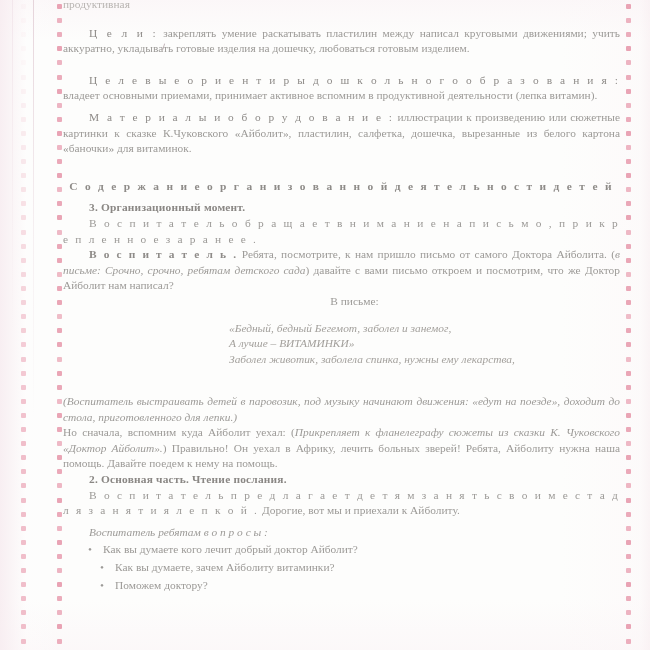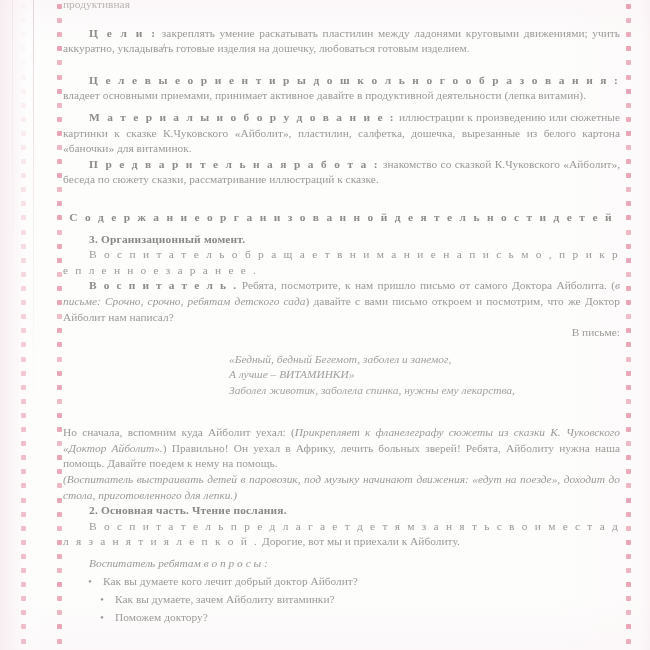--- a/index.html
+++ b/index.html
@@ -105,21 +105,21 @@
   .para {
     text-indent: 26px;
     margin-bottom: 0;
   }
 
   .gap-sm { height: 11px; }
   .gap-xs { height: 6px; }
   .gap-md { height: 16px; }
 
   .lbl {
-    font-weight: bold;
+    font-weight: normal;
     letter-spacing: 2.1px;
     color: #8e8b88;
   }
   .lbl-tight {
     font-weight: bold;
     letter-spacing: 1.4px;
     color: #8e8b88;
   }
 
   .heading {
@@ -341,62 +341,61 @@
     </div>
 
   <div class="col">
 
     <p class="cutline">продуктивная</p>
 
     <div class="gap-sm"></div>
 
     <div style="position:relative;">
       <span class="tick"></span>
-      <p class="para"><span class="lbl">Ц е л и :</span><span> закреплять умение раскатывать пластилин между ладонями круговыми движениями; учить аккуратно, укладывать готовые изделия на дошечку, любоваться готовым изделием.</span></p>
+      <p class="para"><span class="lbl">Ц е л и :</span><span> закреплять умение раскатывать пластилин между написал круговыми движениями; учить аккуратно, укладывать готовые изделия на дошечку, любоваться готовым изделием.</span></p>
     </div>
 
     <div class="gap-md"></div>
 
-    <p class="para"><span class="lbl">Ц е л е в ы е   о р и е н т и р ы   д о ш к о л ь н о г о   о б р а з о в а н и я :</span><span> владеет основными приемами, принимает активное давайте в продуктивной деятельности (лепка витамин).</span></p>
+    <p class="para"><span class="lbl">Ц е л е в ы е   о р и е н т и р ы   д о ш к о л ь н о г о   о б р а з о в а н и я :</span><span> владеет основными приемами, принимает активное вспомним в продуктивной деятельности (лепка витамин).</span></p>
 
     <div class="gap-xs"></div>
 
     <p class="para"><span class="lbl">М а т е р и а л ы   и   о б о р у д о в а н и е :</span><span> иллюстрации к произведению или сюжетные картинки к сказке К.Чуковского «Айболит», пластилин, салфетка, дошечка, вырезанные из белого картона «баночки» для витаминок.</span></p>
 
-    <p class="para"><span class="lbl">П р е д в а р и т е л ь н а я   р а б о т а :</span><span> знакомство со сказкой К.Чуковского «Айболит», беседа по сюжету сказки, рассматривание иллюстраций к сказке.</span></p>
 
     <div class="gap-md"></div>
     <div class="gap-xs"></div>
 
     <p class="heading">С о д е р ж а н и е   о р г а н и з о в а н н о й   д е я т е л ь н о с т и   д е т е й</p>
 
     <div class="gap-xs"></div>
 
     <p class="subhead">3. Организационный момент.</p>
 
     <p class="para spaced-sentence">В о с п и т а т е л ь   о б р а щ а е т   в н и м а н и е   н а   п и с ь м о ,   п р и к р е п л е н н о е   з а р а н е е .</p>
 
     <p class="para"><span class="lbl-tight">В о с п и т а т е л ь .</span><span> Ребята, посмотрите, к нам пришло письмо от самого Доктора Айболита. (</span><span class="it">в письме: Срочно, срочно, ребятам детского сада</span><span>) давайте с вами письмо откроем и посмотрим, что же Доктор Айболит нам написал?</span></p>
 
-    <p class="para" style="text-align:right;">В письме:</p>
+    <p class="para" style="text-align:center;">В письме:</p>
 
     <div class="gap-sm"></div>
 
     <div class="poem">
       <p>«Бедный, бедный Бегемот, заболел и занемог,</p>
       <p>А лучше – ВИТАМИНКИ»</p>
       <p>Заболел животик, заболела спинка, нужны ему лекарства,</p>
     </div>
 
     <div class="gap-md"></div>
     <div class="gap-sm"></div>
 
+    <p class="flow it">(Воспитатель выстраивать детей в паровозик, под музыку начинают движения: «едут на поезде», доходит до стола, приготовленного для лепки.)</p>
+
     <p class="flow"><span>Но сначала, вспомним куда Айболит уехал: (</span><span class="it">Прикрепляет к фланелеграфу сюжеты из сказки К. Чуковского «Доктор Айболит».</span><span>) Правильно! Он уехал в Африку, лечить больных зверей! Ребята, Айболиту нужна наша помощь. Давайте поедем к нему на помощь.</span></p>
-
-    <p class="flow it">(Воспитатель выстраивать детей в паровозик, под музыку начинают движения: «едут на поезде», доходит до стола, приготовленного для лепки.)</p>
 
     <p class="subhead">2. Основная часть. Чтение послания.</p>
 
     <p class="para"><span class="spaced-sentence">В о с п и т а т е л ь   п р е д л а г а е т   д е т я м   з а н я т ь   с в о и   м е с т а   д л я   з а н я т и я   л е п к о й .</span><span>  Дорогие, вот мы и приехали к Айболиту.</span></p>
 
     <div class="gap-xs"></div>
 
     <p class="note-indent">Воспитатель ребятам в о п р о с ы :</p>
 
     <ul class="bullets">

